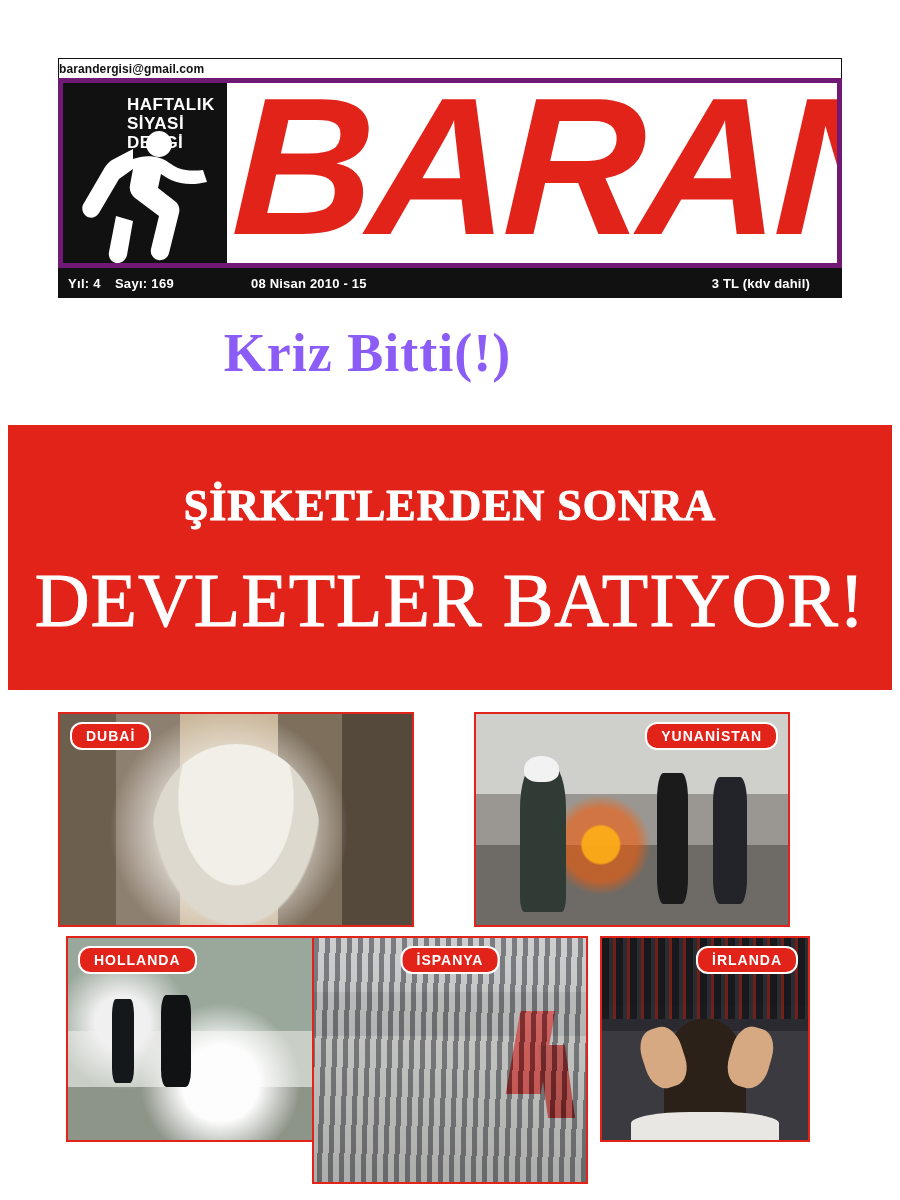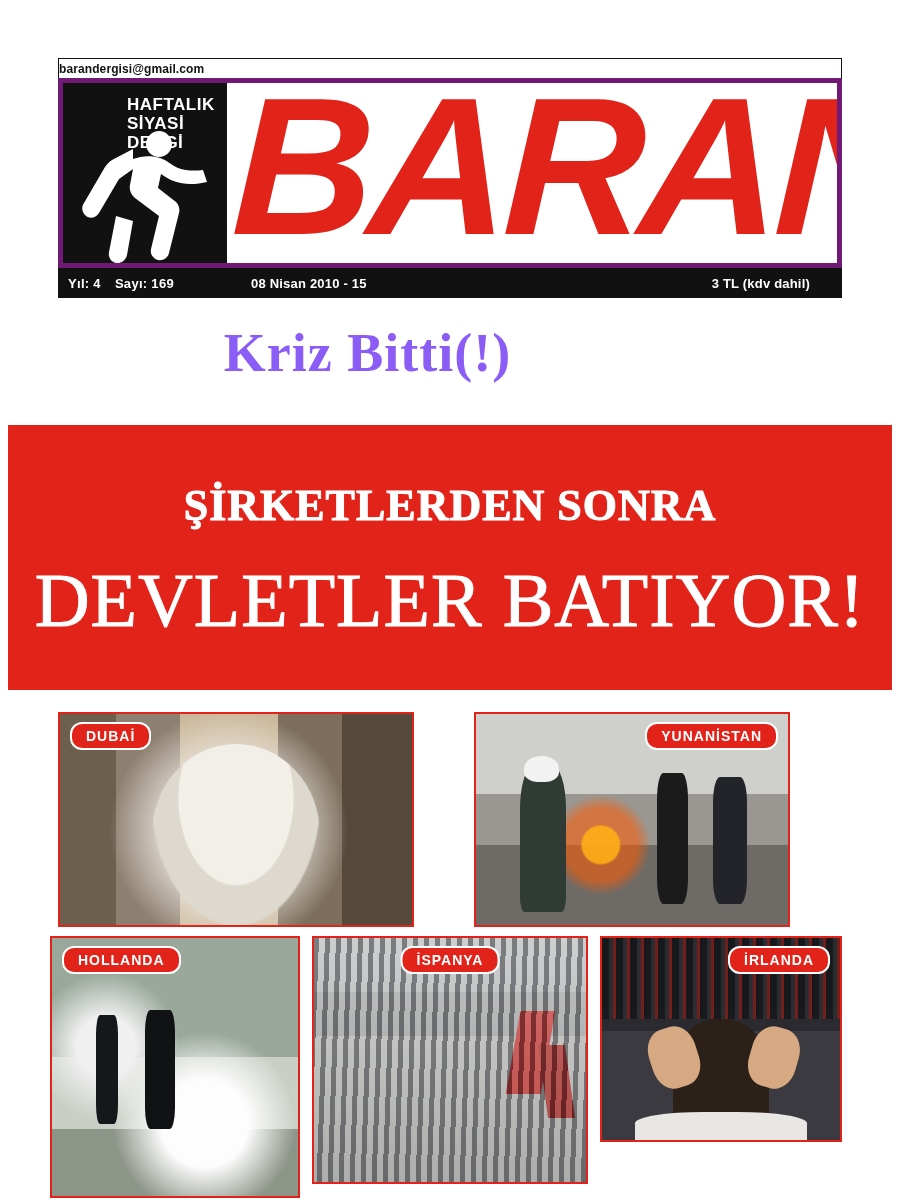--- a/index.html
+++ b/index.html
@@ -318,37 +318,37 @@
   <div class="photo" style="left:474px; top:712px; width:316px; height:215px;">
     <div class="ph-greece">
       <div class="cop"></div>
         <div class="helmet"></div>
         <div class="fig2"></div>
         <div class="fig3"></div>
     </div>
     <div class="tag tag-right">YUNANİSTAN</div>
   </div>
 
-  <div class="photo" style="left:50px; top:936px; width:250px; height:262px;">
+  <div class="photo" style="left:66px; top:936px; width:250px; height:206px;">
     <div class="ph-holland">
       <div class="p1"></div>
         <div class="p2"></div>
     </div>
     <div class="tag tag-left">HOLLANDA</div>
   </div>
 
   <div class="photo" style="left:312px; top:936px; width:276px; height:248px;">
     <div class="ph-spain">
       <div class="flag1"></div>
         <div class="flag2"></div>
     </div>
     <div class="tag" style="left:50%; transform:translateX(-50%);">İSPANYA</div>
   </div>
 
-  <div class="photo" style="left:600px; top:936px; width:242px; height:206px;">
+  <div class="photo" style="left:600px; top:936px; width:210px; height:206px;">
     <div class="ph-ireland">
       <div class="head"></div>
         <div class="hand-l"></div>
         <div class="hand-r"></div>
         <div class="shirt"></div>
     </div>
     <div class="tag tag-right">İRLANDA</div>
   </div>
 
 </div>

